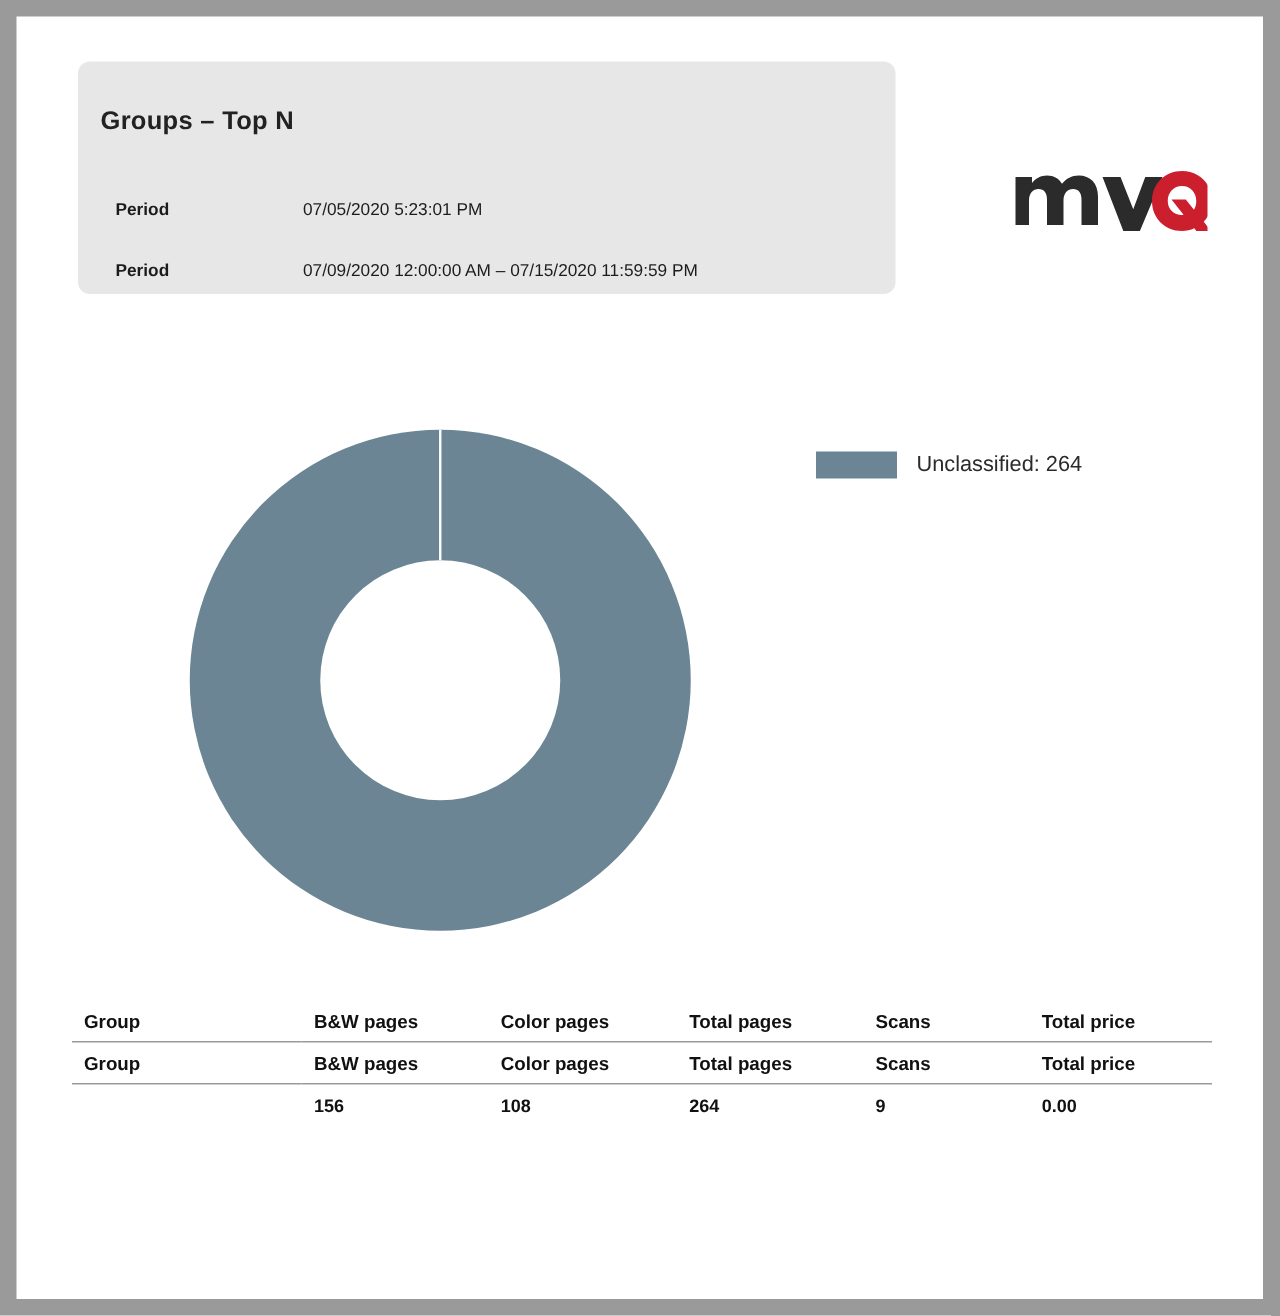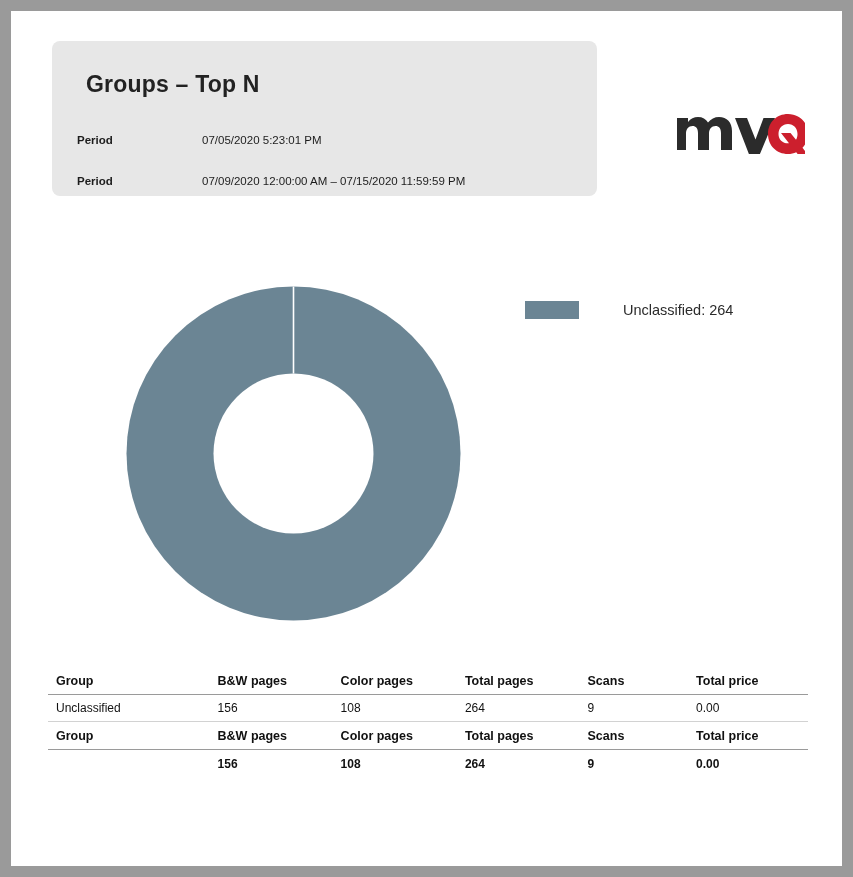--- a/index.html
+++ b/index.html
@@ -27,23 +27,23 @@
     left: 41px;
     top: 30px;
     width: 545px;
     height: 155px;
     background: #e7e7e7;
     border-radius: 8px;
     box-sizing: border-box;
   }
   .report-title {
     position: absolute;
-    left: 34px;
+    left: 15px;
     top: 30px;
-    font-size: 23px;
+    font-size: 17px;
     font-weight: bold;
     color: #222222;
     letter-spacing: 0.2px;
   }
   .meta-row {
     position: absolute;
     left: 25px;
     font-size: 11.5px;
     color: #1c1c1c;
   }
@@ -75,25 +75,24 @@
   }
   .donut {
     position: absolute;
     left: 74px;
     top: 45px;
     width: 335px;
     height: 335px;
   }
   .legend {
     position: absolute;
-    left: 473px;
+    left: 492px;
     top: 60px;
     display: flex;
     align-items: center;
-    gap: 31px;
   }
   .legend-swatch {
     width: 54px;
     height: 18px;
     background: #6b8594;
     margin-right: 13px;
   }
   .legend-label {
     font-size: 14.5px;
     color: #2b2b2b;
@@ -198,28 +197,20 @@
         <tr>
           <th class="col-group">Group</th>
           <th class="col-num">B&amp;W pages</th>
           <th class="col-num">Color pages</th>
           <th class="col-num">Total pages</th>
           <th class="col-num">Scans</th>
           <th class="col-num">Total price</th>
         </tr>
       </thead>
       <tbody>
-        <tr>
-          <td>Unclassified</td>
-          <td>156</td>
-          <td>108</td>
-          <td>264</td>
-          <td>9</td>
-          <td>0.00</td>
-        </tr>
         <tr class="subheader">
           <th>Group</th>
           <th>B&amp;W pages</th>
           <th>Color pages</th>
           <th>Total pages</th>
           <th>Scans</th>
           <th>Total price</th>
         </tr>
         <tr class="totals">
           <td></td>

